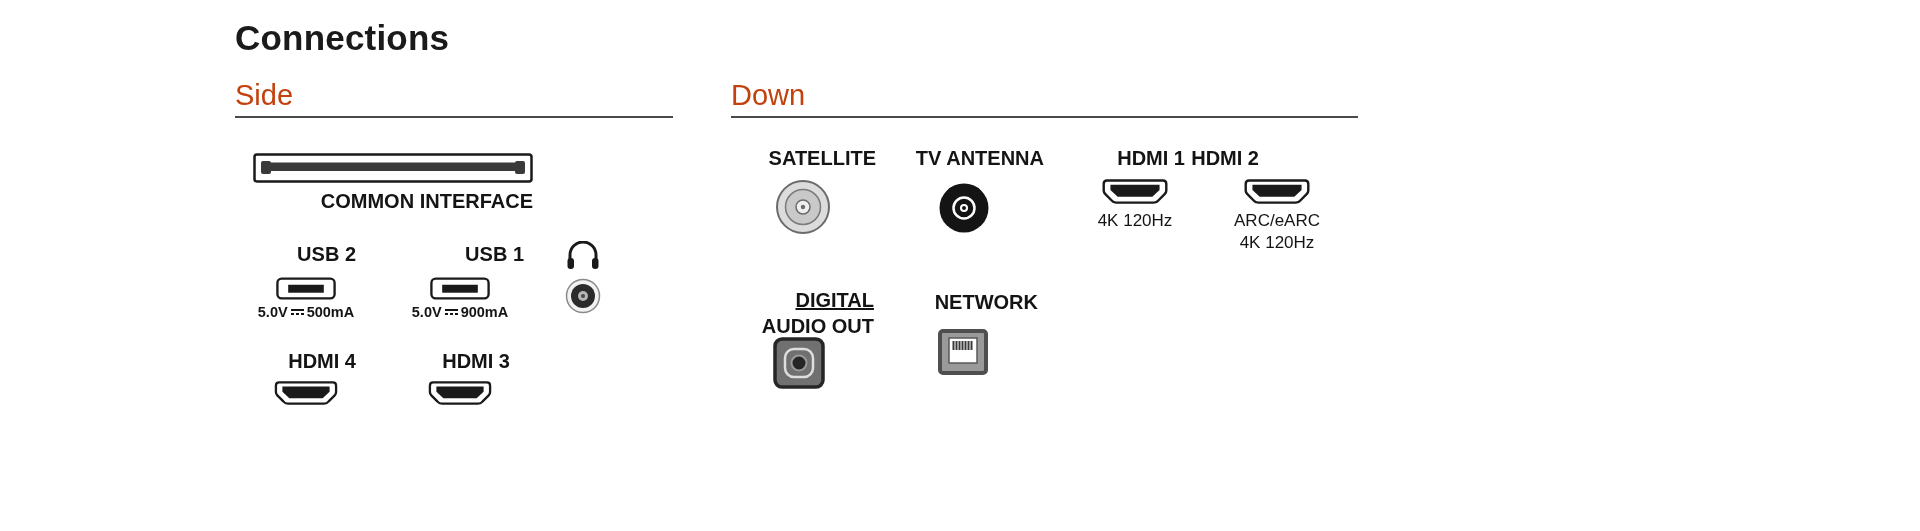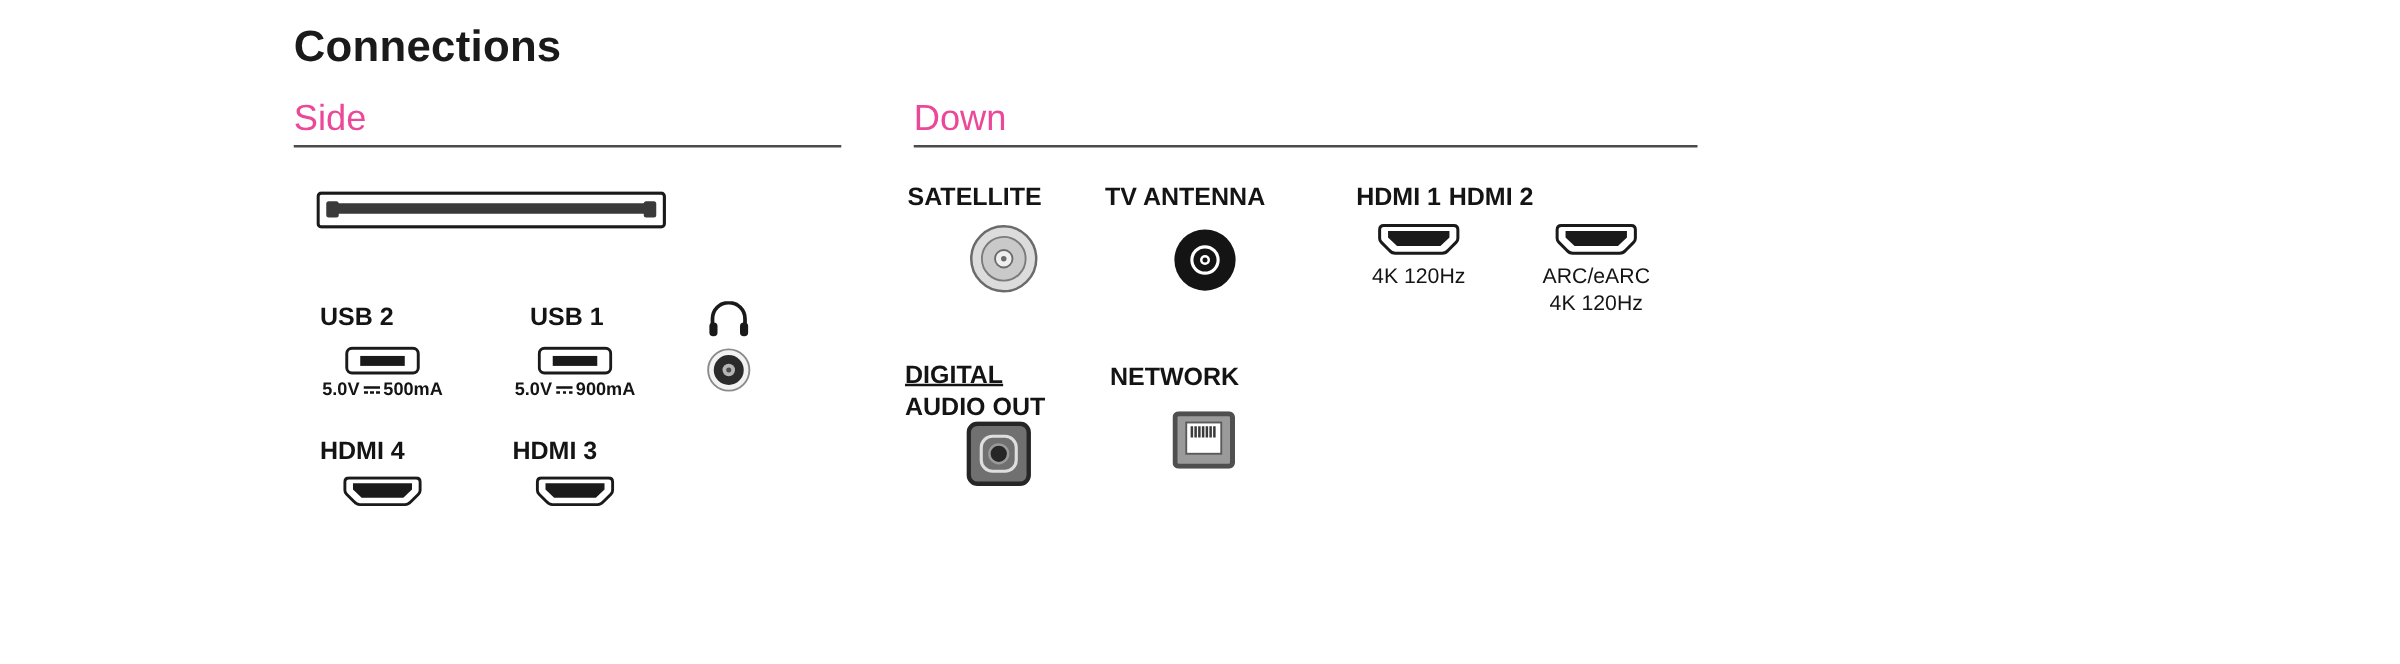--- a/index.html
+++ b/index.html
@@ -2,23 +2,23 @@
 <html><head>
 <meta charset="utf-8">
 <style>
   html,body{margin:0;padding:0;background:#fff;}
   .canvas{
     position:relative;width:1920px;height:531px;background:#ffffff;overflow:hidden;
     font-family:"Liberation Sans","DejaVu Sans",sans-serif;color:#1a1a1a;margin-left:13px;
   }
   .abs{position:absolute;}
   .page-title{font-size:35px;font-weight:600;color:#1a1a1a;letter-spacing:.2px;}
-  .section-heading{font-size:29px;font-weight:400;color:#ec4899;}
+  .section-heading{font-size:29px;font-weight:400;color:#c2410c;}
   .rule{height:2px;background:#4a4a4a;}
-  .port-label{font-size:20px;font-weight:600;color:#141414;text-align:left;}
+  .port-label{font-size:20px;font-weight:600;color:#141414;text-align:right;}
   .spec{font-size:17px;font-weight:400;color:#141414;text-align:center;}
   .spec-small{font-size:14.5px;font-weight:700;color:#141414;text-align:right;white-space:nowrap;
     display:flex;align-items:center;justify-content:center;gap:2px;}
   .dc{display:inline-flex;flex-direction:column;gap:2.5px;align-items:center;margin:0 1px;}
   .dc-top{width:13px;height:2.2px;background:#141414;}
   .dc-dashes{width:13px;height:2.2px;
     background:repeating-linear-gradient(90deg,#141414 0 3px,transparent 3px 5px);}
   svg{display:block;}
 </style>
 </head>
@@ -30,20 +30,21 @@
 
   <div class="abs section-heading" style="left:222px;top:79px;">Side</div>
   <div class="abs rule" style="left:222px;top:116px;width:438px;"></div>
 
   <svg class="abs" style="left:240px;top:153px;" width="280" height="30" viewBox="0 0 280 30">
     <rect x="1.5" y="1.5" width="277" height="27" rx="2.5" fill="#ffffff" stroke="#1a1a1a" stroke-width="2.5"></rect>
     <rect x="8" y="8" width="10" height="13" rx="2" fill="#3a3a3a"></rect>
     <rect x="262" y="8" width="10" height="13" rx="2" fill="#3a3a3a"></rect>
     <rect x="12" y="9.5" width="256" height="8.5" rx="4" fill="#3a3a3a"></rect>
   </svg>
+  <div class="abs port-label" style="left:240px;top:190px;width:280px;">COMMON INTERFACE</div>
 
   <div class="abs port-label" style="left:243px;top:243px;width:100px;">USB 2</div>
   <svg class="abs" style="left:263px;top:277px;" width="60" height="23" viewBox="0 0 64 24">
     <rect x="1.5" y="1.5" width="61" height="21" rx="4.5" fill="#ffffff" stroke="#1a1a1a" stroke-width="2.5"></rect>
     <rect x="13" y="8" width="38" height="8.5" fill="#1a1a1a"></rect>
   </svg>
   <div class="abs spec-small" style="left:233px;top:304px;width:120px;">
     <span>5.0V</span>
     <span class="dc">
         <span class="dc-top"></span>

